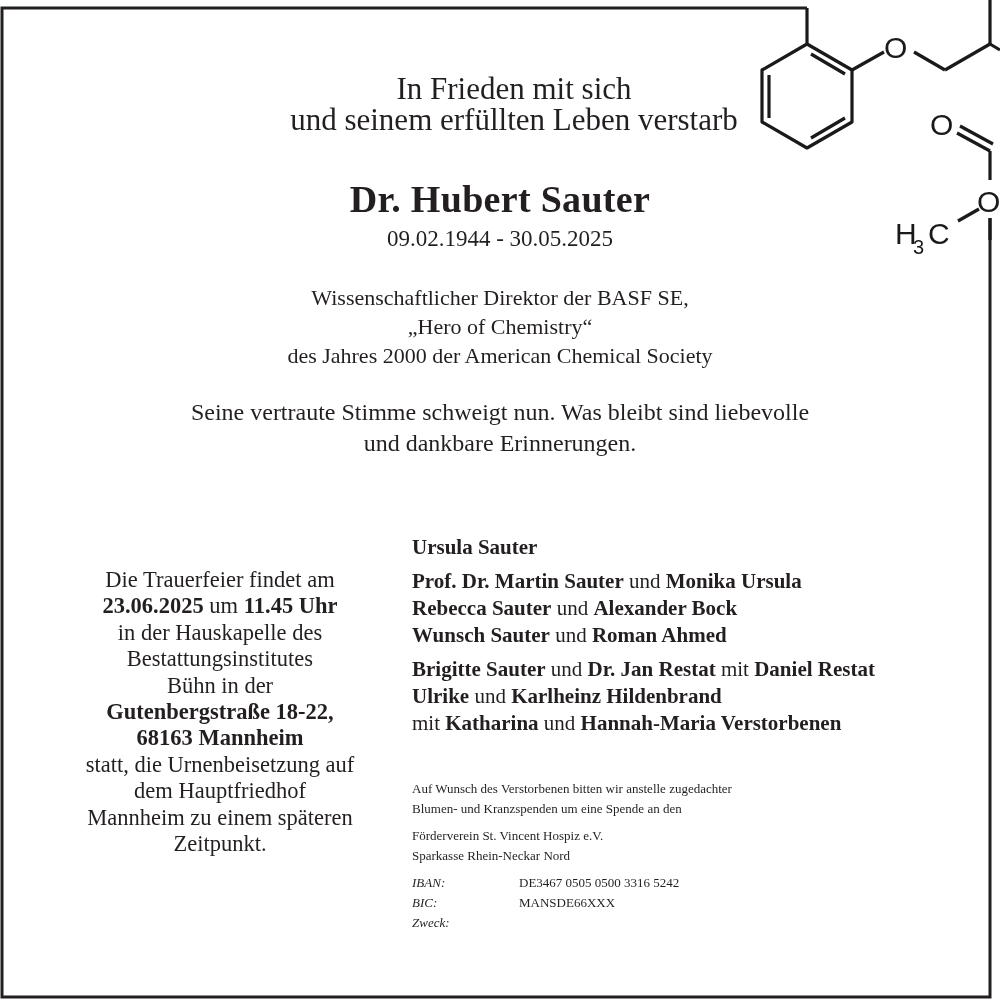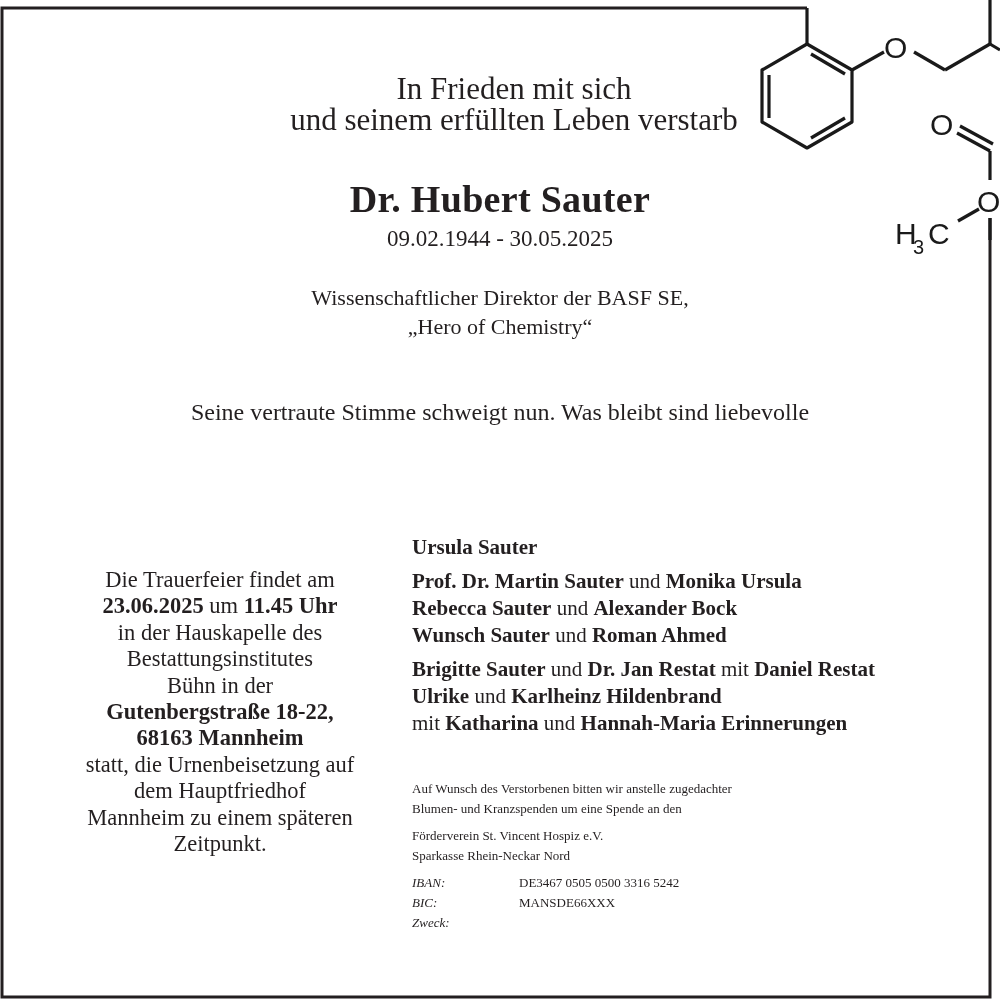--- a/index.html
+++ b/index.html
@@ -67,24 +67,26 @@
   <div>In Frieden mit sich</div>
   <div>und seinem erfüllten Leben verstarb</div>
 </div>
 
 <div class="abs center name">Dr. Hubert Sauter</div>
 <div class="abs center dates">09.02.1944 - 30.05.2025</div>
 
 <div class="abs center title">
   <div>Wissenschaftlicher Direktor der BASF SE,</div>
   <div>„Hero of Chemistry“</div>
+  <div>des Jahres 2000 der American Chemical Society</div>
 </div>
 
 <div class="abs center quote">
   <div>Seine vertraute Stimme schweigt nun. Was bleibt sind liebevolle</div>
+  <div>und dankbare Erinnerungen.</div>
 </div>
 
 <div class="abs center ceremony">
   <div>Die Trauerfeier findet am</div>
   <div>
     <b>23.06.2025</b>
     <span>um</span>
     <b>11.45 Uhr</b>
   </div>
   <div>in der Hauskapelle des</div>
@@ -103,21 +105,21 @@
     <div class="line"><b>Ursula Sauter</b></div>
   </div>
   <div class="group">
     <div class="line"><b>Prof. Dr. Martin Sauter</b><span> und </span><b>Monika Ursula</b></div>
     <div class="line"><b>Rebecca Sauter</b><span> und </span><b>Alexander Bock</b></div>
     <div class="line"><b>Wunsch Sauter</b><span> und </span><b>Roman Ahmed</b></div>
   </div>
   <div class="group">
     <div class="line"><b>Brigitte Sauter</b><span> und </span><b>Dr. Jan Restat</b><span> mit </span><b>Daniel Restat</b></div>
     <div class="line"><b>Ulrike</b><span> und </span><b>Karlheinz Hildenbrand</b></div>
-    <div class="line"><span>mit </span><b>Katharina</b><span> und </span><b>Hannah-Maria Erinnerungen</b></div>
+    <div class="line"><span>mit </span><b>Katharina</b><span> und </span><b>Hannah-Maria Verstorbenen</b></div>
   </div>
 </div>
 
 <div class="abs donation">
   <div class="para">
     <div>Auf Wunsch des Verstorbenen bitten wir anstelle zugedachter</div>
     <div>Blumen- und Kranzspenden um eine Spende an den</div>
   </div>
   <div class="para">
     <div>Förderverein St. Vincent Hospiz e.V.</div>

